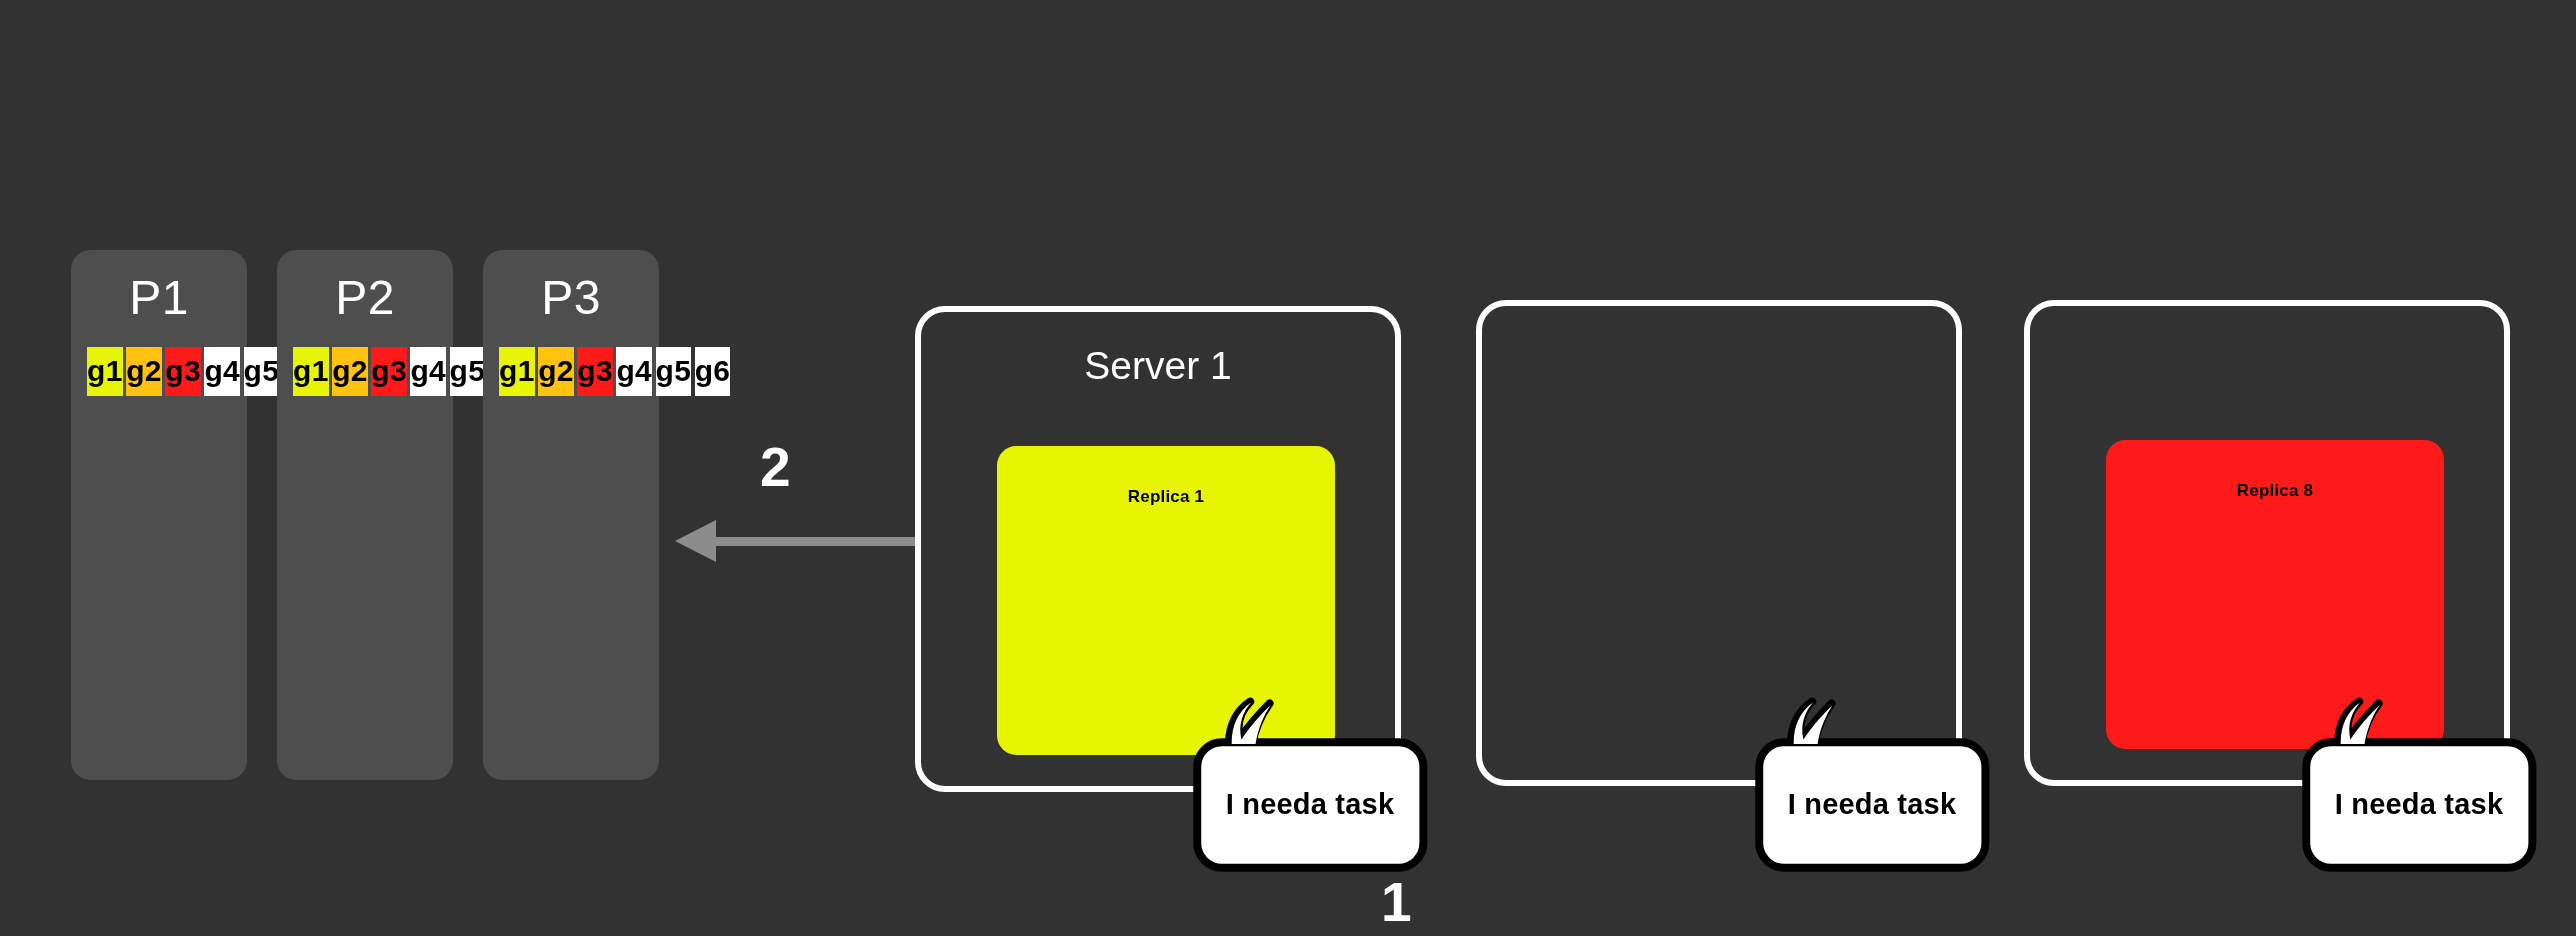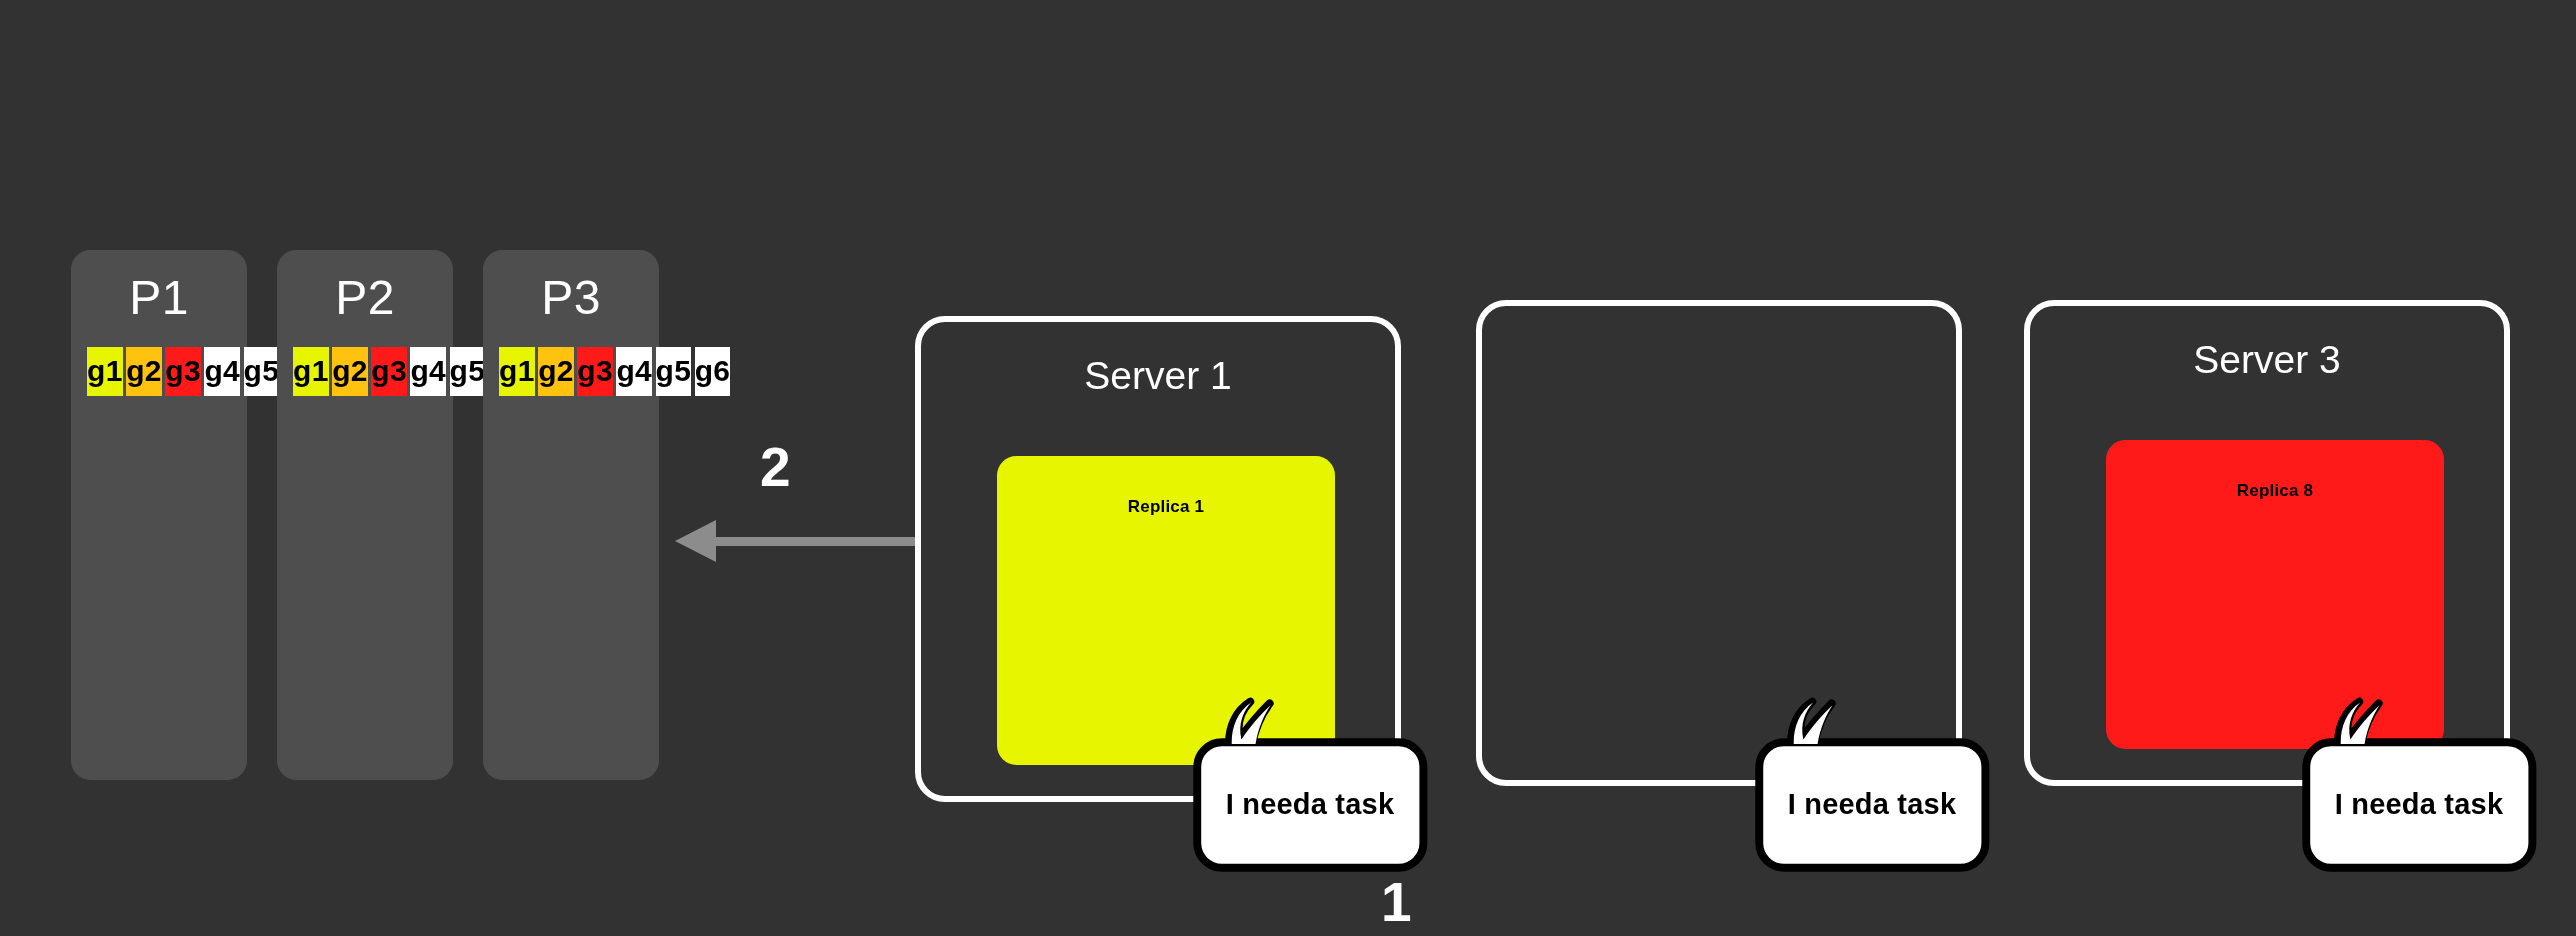--- a/index.html
+++ b/index.html
@@ -242,32 +242,31 @@
   </div>
 
   <div class="arrow-group">
     <div class="step2-label">2</div>
     <div class="arrow-line"></div>
     <div class="arrow-head"></div>
   </div>
 
   <div class="servers">
 
-    <div class="server-box" style="left:0px; top:16px;padding-left:43px;">
+    <div class="server-box" style="left:0px; top:6px;padding-left:43px;">
       <div class="server-title">Server 1</div>
       <div class="replica" style="background: rgb(232, 245, 0);">
         <span class="replica-label">Replica 1</span>
       </div>
     </div>
 
     <div class="server-box" style="left:561px; top:0px;">
     </div>
 
     <div class="server-box" style="left:1109px; top:0px;">
-      <div class="server-title">Server 3</div>
       <div class="replica" style="background: rgb(255, 26, 26);">
         <span class="replica-label">Replica 8</span>
       </div>
     </div>
   </div>
 
   <div class="bubble" style="left:1197px; top:742px;">
     <svg class="bubble-svg" viewBox="0 0 330 240">
       <path d="M 122 95 C 126 74 133 60 142 48 C 130 60 118 74 108 88 C 104 70 110 56 120 46 C 104 56 96 74 96 92 L 96 95 Z" fill="#ffffff" stroke="#000000" stroke-width="9" stroke-linejoin="round"></path>
       <rect x="60" y="92" width="256" height="142" rx="28" ry="28" fill="#ffffff" stroke="#000000" stroke-width="9"></rect>

